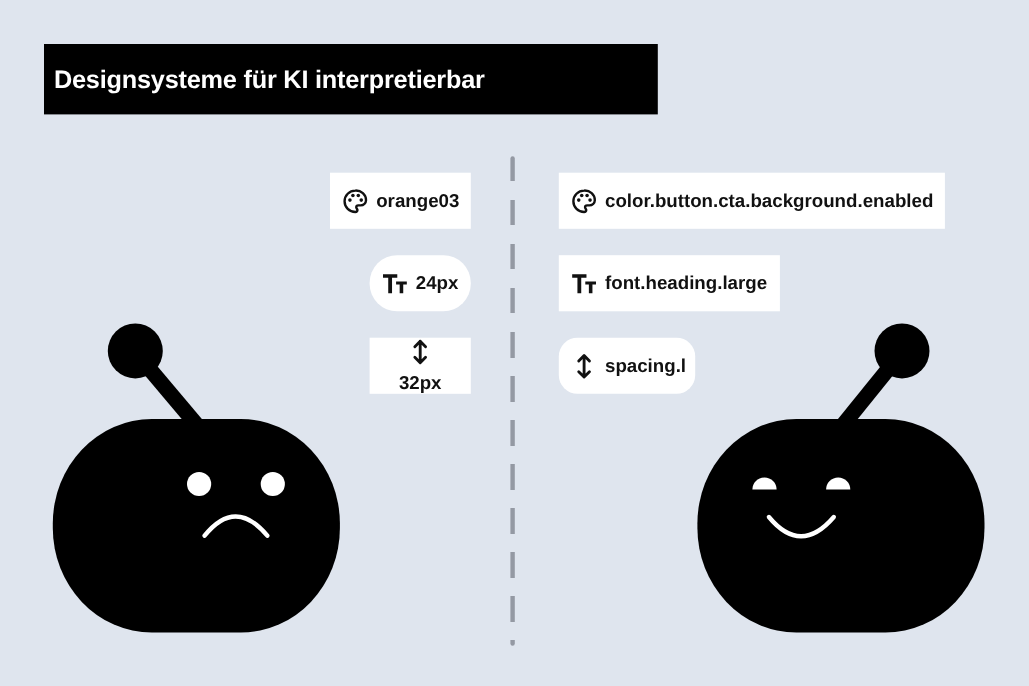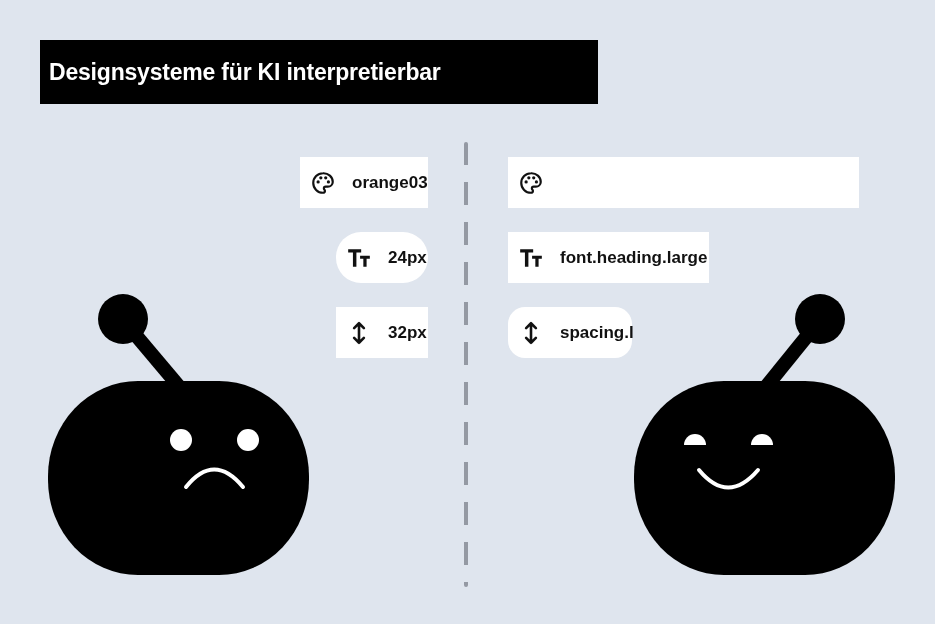--- a/index.html
+++ b/index.html
@@ -14,21 +14,21 @@
     font-weight: bold; font-size: 23px; line-height: 64px; padding-left: 9px;
     white-space: nowrap; letter-spacing: -0.2px;
   }
   .divider {
     position: absolute; left: 464px; top: 142px; width: 4px; height: 445px;
     background: repeating-linear-gradient(to bottom, #9499a3 0 23px, transparent 23px 40px);
     border-radius: 2px;
   }
   .token {
     position: absolute; height: 51px; background: #fff; box-sizing: border-box;
-    display: flex; align-items: center; gap: 16px; padding: 0 10px 0 10px;
+    display: flex; align-items: center; gap: 6px; padding: 0 10px 0 10px;
     font-weight: bold; font-size: 17px; color: #111; white-space: nowrap;
   }
   .token .ic { width: 26px; height: 26px; display: inline-flex; align-items: center; justify-content: center; }
   .token svg { display: block; }
   .robot { position: absolute; }
 </style>
 </head>
 <body>
 
 <div class="title">Designsysteme für KI interpretierbar</div>
@@ -51,39 +51,40 @@
 <div class="token" style="left:336px; top:232px; width:92px;border-radius:25px;">
   <span class="ic">
     <svg width="26" height="26" viewBox="0 0 24 24">
         <path d="M2 4h12v3H9.6v13H6.4V7H2z" fill="#111"></path>
         <path d="M13 10h9v2.6h-3v7.4h-3v-7.4h-3z" fill="#111"></path>
       </svg>
   </span>
   <span>24px</span>
 </div>
 
-<div class="token" style="left:336px; top:307px; width:92px;">
+<div class="token" style="left:336px; top:307px; width:92px;flex-direction:column;">
   <span class="ic">
     <svg width="26" height="26" viewBox="0 0 24 24">
         <path d="M12 3v18M7.5 7.5 12 3l4.5 4.5M7.5 16.5 12 21l4.5-4.5" fill="none" stroke="#111" stroke-width="2.4" stroke-linecap="round" stroke-linejoin="round"></path>
       </svg>
   </span>
   <span>32px</span>
 </div>
 
 <div class="token" style="left:508px; top:157px; width:351px;">
   <span class="ic">
     <svg width="26" height="26" viewBox="0 0 24 24">
         <path d="M12 3a9 9 0 0 0 0 18c1.2 0 1.8-.8 1.8-1.6 0-.5-.2-.8-.5-1.2-.3-.4-.5-.7-.5-1.2 0-.9.8-1.6 1.7-1.6h2A4.5 4.5 0 0 0 21 11 8.5 8 0 0 0 12 3z" fill="none" stroke="#111" stroke-width="2"></path>
         <circle cx="7.5" cy="11" r="1.5" fill="#111"></circle>
         <circle cx="10" cy="7.2" r="1.5" fill="#111"></circle>
         <circle cx="14.5" cy="7.2" r="1.5" fill="#111"></circle>
         <circle cx="17" cy="11" r="1.5" fill="#111"></circle>
       </svg>
   </span>
+  <span>color.button.cta.background.enabled</span>
 </div>
 
 <div class="token" style="left:508px; top:232px; width:201px;align-items:center;">
   <span class="ic">
     <svg width="26" height="26" viewBox="0 0 24 24">
         <path d="M2 4h12v3H9.6v13H6.4V7H2z" fill="#111"></path>
         <path d="M13 10h9v2.6h-3v7.4h-3v-7.4h-3z" fill="#111"></path>
       </svg>
   </span>
   <span>font.heading.large</span>

